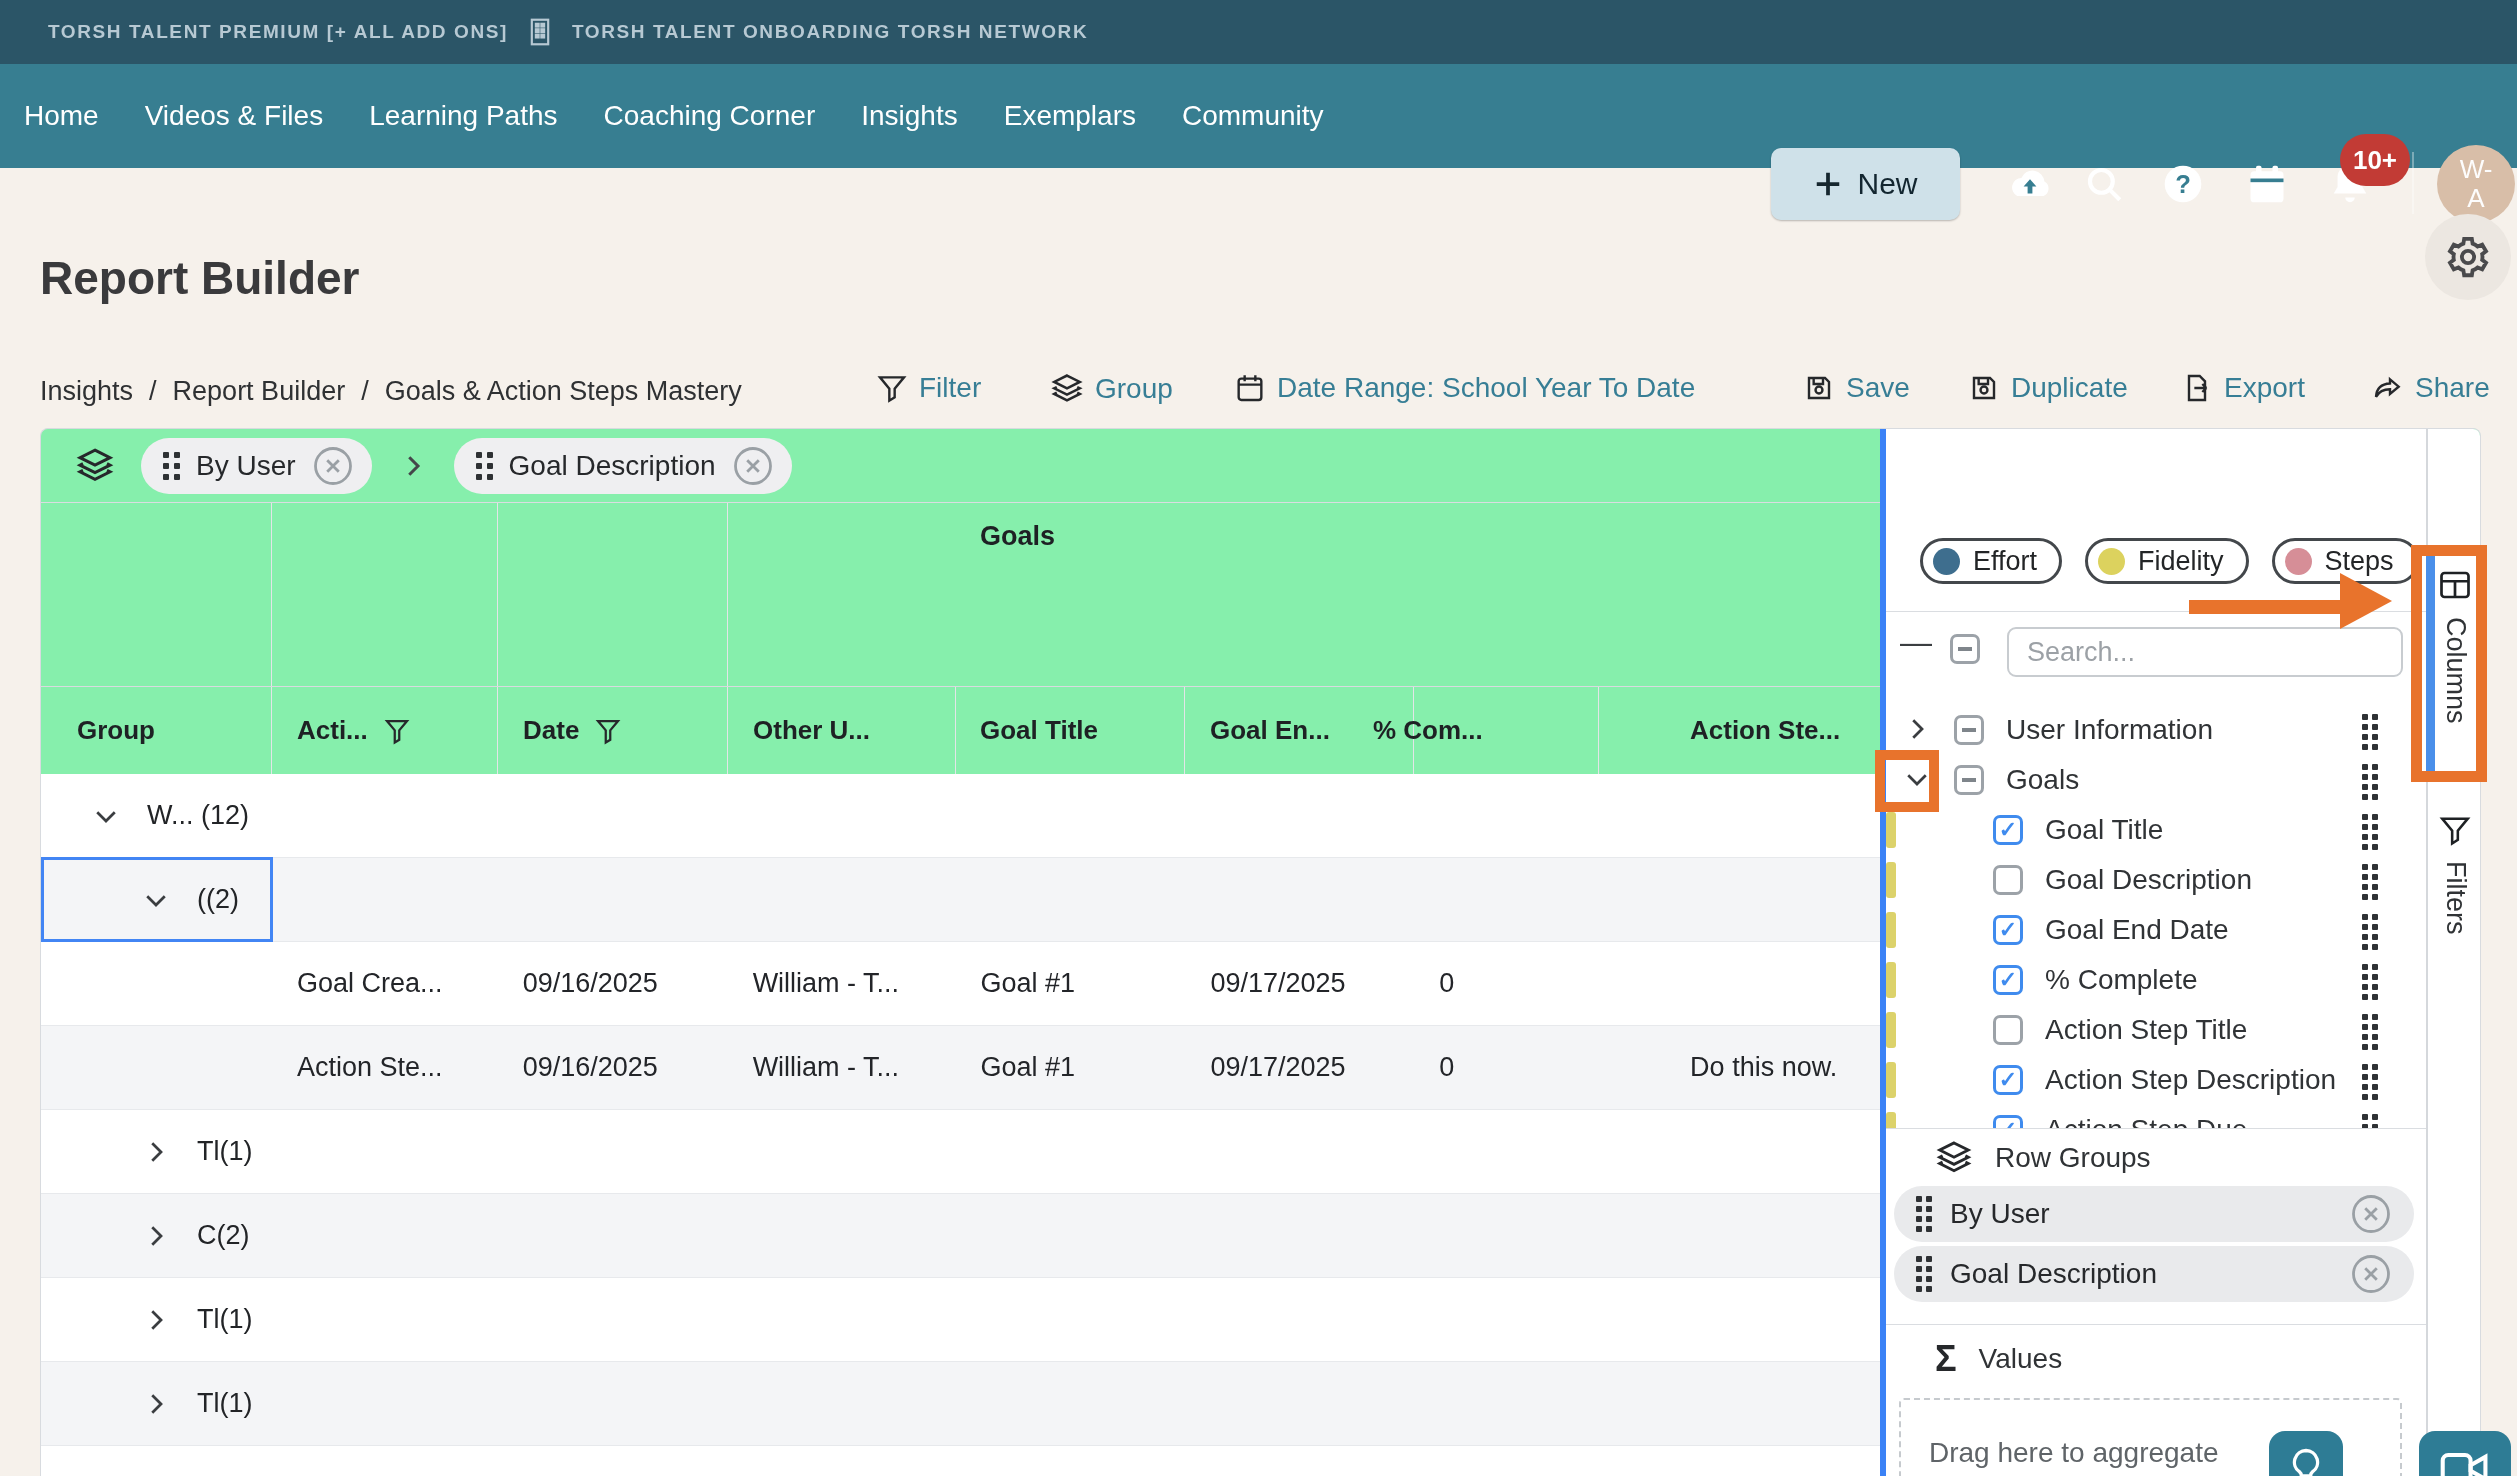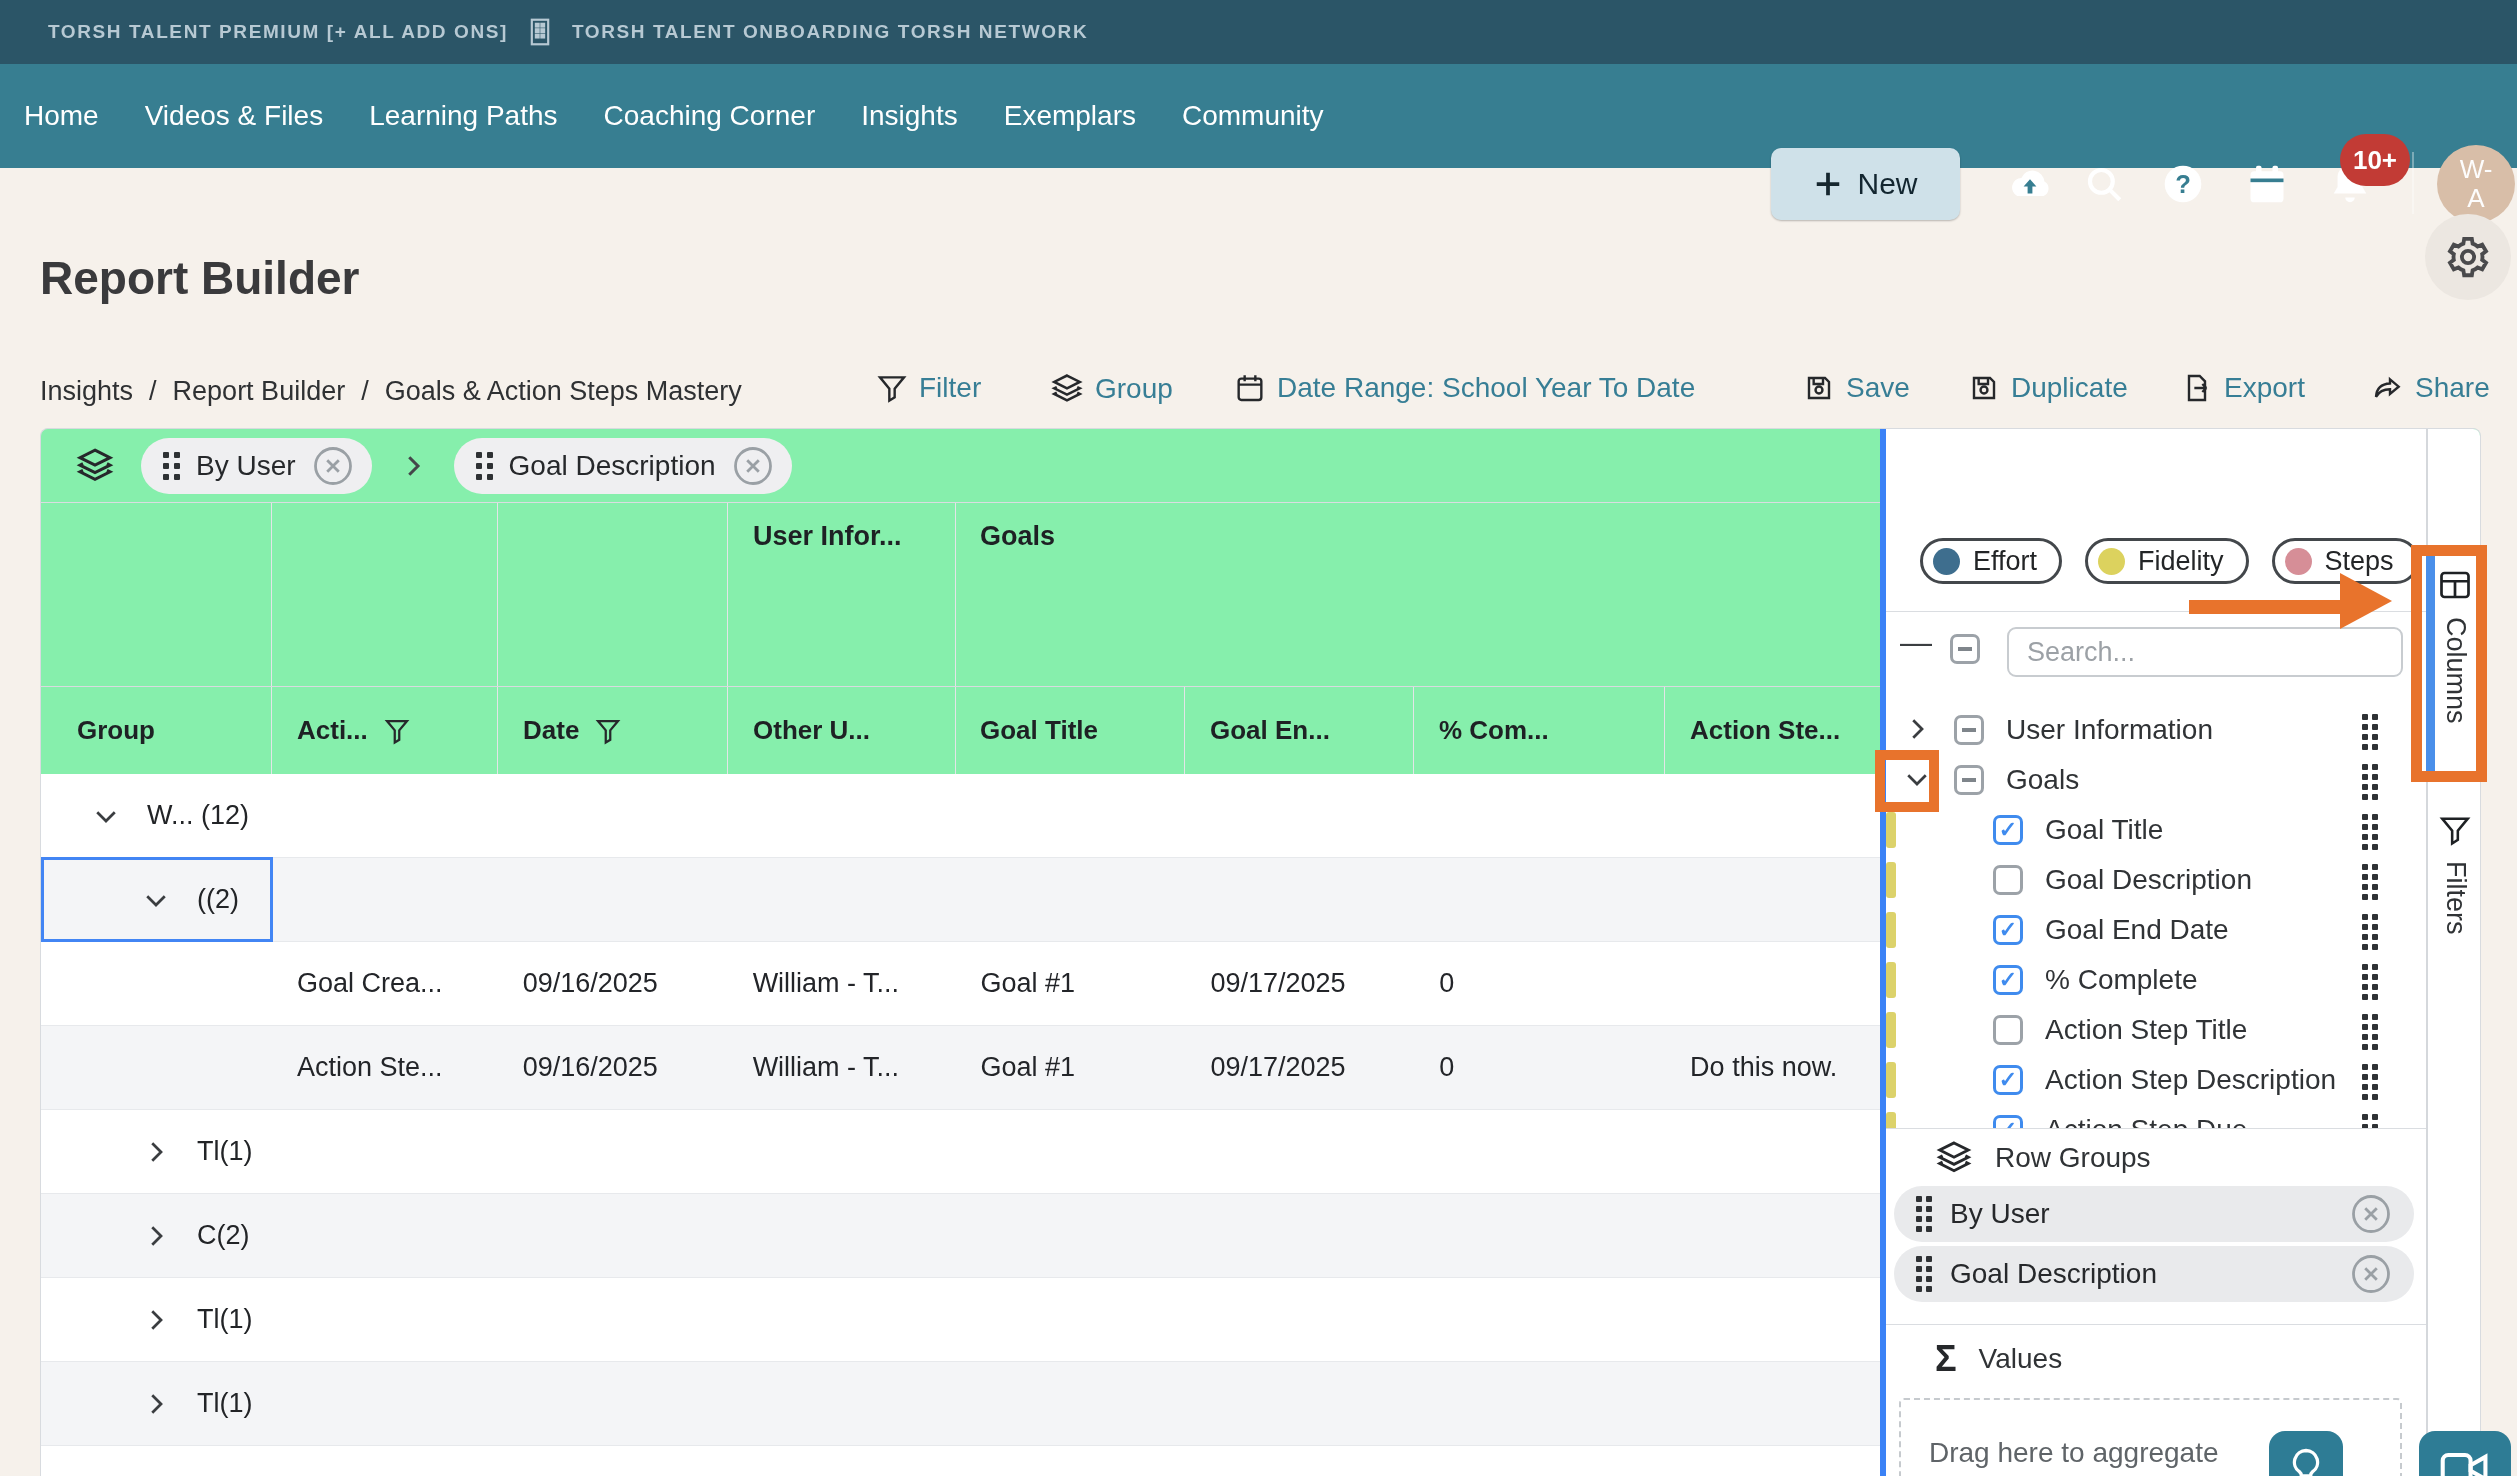--- a/index.html
+++ b/index.html
@@ -293,21 +293,20 @@
                 <circle cx="12" cy="12" r="10"></circle>
                 <path d="m8.7 8.7 6.6 6.6M15.3 8.7l-6.6 6.6"></path>
               </svg>
             </span>
           </span>
         </div>
       <div class="gband" id="groupBand">
           <div class="gcell b" style="left: 0px; width: 231px;"></div>
           <div class="gcell b" style="left: 231px; width: 226px;"></div>
           <div class="gcell b" style="left: 457px; width: 230px;"></div>
-          <div class="gcell b" style="left: 687px; width: 228px;">User Infor...</div>
           <div class="gcell" style="left: 914px; width: 924px;">Goals</div>
         </div>
       <div class="hband" id="headerBand">
           <div class="hcell b" style="left: 0px; width: 231px; padding-left: 36px;">
             <span>Group</span>
           </div>
           <div class="hcell b" style="left: 231px; width: 226px;">
             <span>Acti...</span>
             <span>
               <svg width="30" height="30" viewBox="0 0 24 24" fill="none" stroke="#26282B" stroke-width="1.8">
@@ -325,21 +324,21 @@
           </div>
           <div class="hcell b" style="left: 687px; width: 228px;">
             <span>Other U...</span>
           </div>
           <div class="hcell b" style="left: 914px; width: 230px;">
             <span>Goal Title</span>
           </div>
           <div class="hcell b" style="left: 1144px; width: 229px;">
             <span>Goal En...</span>
           </div>
-          <div class="hcell b" style="left: 1373px; width: 251px;">
+          <div class="hcell b" style="left: 1307px; width: 251px;">
             <span>% Com...</span>
           </div>
           <div class="hcell" style="left: 1624px; width: 215px;">
             <span>Action Ste...</span>
           </div>
         </div>
       <div class="rows" id="gridRows">
           <div class="row">
             <div class="rg" style="padding-left: 50px;">
               <span class="chev">

